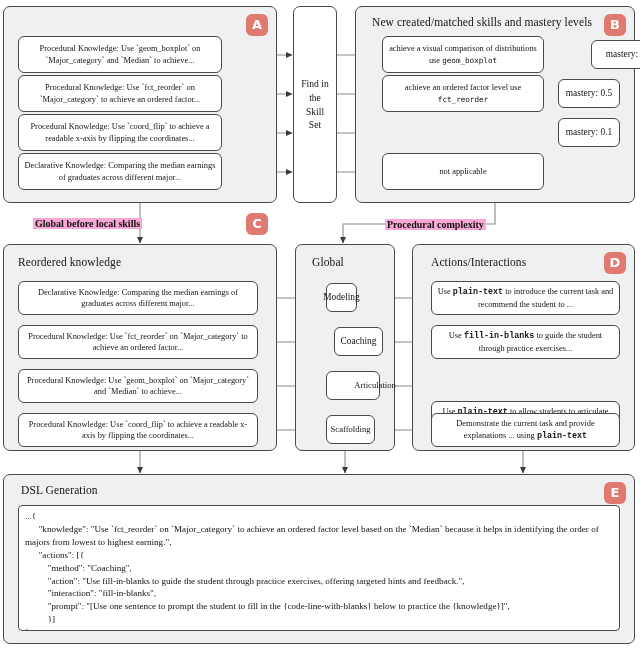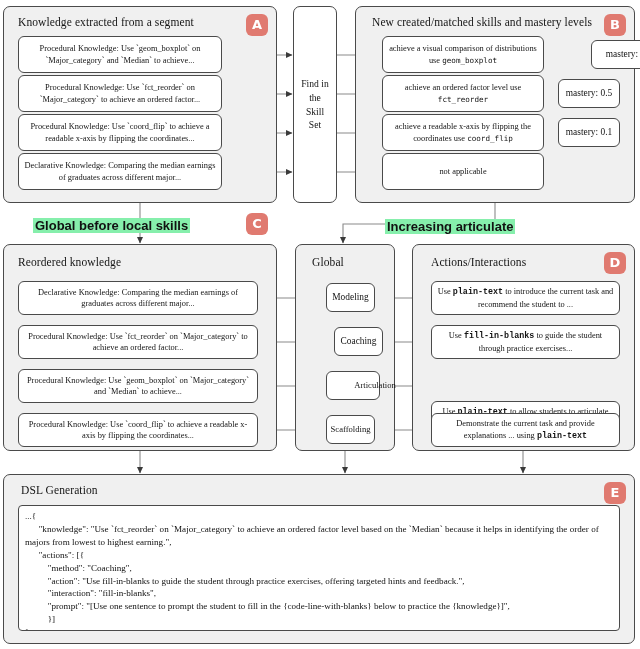--- a/index.html
+++ b/index.html
@@ -93,26 +93,26 @@
     font-size: 9.1px;
     line-height: 1.42;
     color: #111111;
     white-space: pre-wrap;
     overflow: hidden;
   }
 
   
   .conn-label {
     position: absolute;
-    font-family: Liberation Sans, sans-serif;
+    font-family: Liberation Serif, serif;
     font-weight: bold;
-    font-size: 13px;
+    font-size: 10px;
     color: #111111;
     white-space: nowrap;
-    background: #86efac;
+    background: #f9a8d4;
     padding: 0 2px;
   }
 
   svg.wires { position: absolute; left: 0; top: 0; width: 640px; height: 649px; pointer-events: none; }
 </style>
 </head>
 <body>
 
 <div class="stage">
 
@@ -154,67 +154,63 @@
 
       <path d="M140,451 L140,473"></path>
 
       <path d="M345,451 L345,473"></path>
 
       <path d="M523,451 L523,473"></path>
     </g>
   </svg>
 
   <div class="panel" style="left:3px; top:6px; width:274px; height:197px;"></div>
-  <div class="panel-title" style="left:18px; top:16px;">Knowledge extracted from a segment</div>
   <div class="badge" style="left:246px; top:14px;">A</div>
 
   <div class="box" style="left:18px; top:36px; width:204px; height:37px;">Procedural Knowledge: Use `geom_boxplot` on `Major_category` and `Median` to achieve...</div>
   <div class="box" style="left:18px; top:75px; width:204px; height:37px;">Procedural Knowledge: Use `fct_reorder` on `Major_category` to achieve an ordered factor...</div>
   <div class="box" style="left:18px; top:114px; width:204px; height:37px;">Procedural Knowledge: Use `coord_flip` to achieve a readable x-axis by flipping the coordinates...</div>
   <div class="box" style="left:18px; top:153px; width:204px; height:37px;">Declarative Knowledge: Comparing the median earnings of graduates across different major...</div>
 
   <div class="vbox" style="left:293px; top:6px; width:44px; height:197px; padding:0 5px;">Find in the Skill Set</div>
 
   <div class="panel" style="left:355px; top:6px; width:280px; height:197px;"></div>
   <div class="panel-title" style="left:372px; top:16px;">New created/matched skills and mastery levels</div>
   <div class="badge" style="left:604px; top:14px;">B</div>
 
   <div class="box" style="left:382px; top:36px; width:162px; height:37px;">
     <span><span>achieve a visual comparison of distributions use </span><span class="mono">geom_boxplot</span></span>
   </div>
   <div class="box" style="left:382px; top:75px; width:162px; height:37px;">
     <span><span>achieve an ordered factor level use </span><span class="mono">fct_reorder</span></span>
   </div>
-  <div class="box" style="left:382px; top:114px; width:162px; height:37px;">
-    <span><span>achieve a readable x-axis by flipping the coordinates use </span><span class="mono">coord_flip</span></span>
-  </div>
   <div class="box" style="left:382px; top:153px; width:162px; height:37px;">
     <span><span>not applicable</span><span class="mono"></span></span>
   </div>
 
   <div class="box mid" style="left:591px; top:40px; width:76px; height:29px;">mastery: 0.7</div>
   <div class="box mid" style="left:558px; top:79px; width:62px; height:29px;">mastery: 0.5</div>
   <div class="box mid" style="left:558px; top:118px; width:62px; height:29px;">mastery: 0.1</div>
 
   <div class="conn-label" style="left:33px; top:218px;">Global before local skills</div>
-  <div class="conn-label" style="left:385px; top:219px;">Increasing articulate</div>
+  <div class="conn-label" style="left:385px; top:219px;">Procedural complexity</div>
 
   <div class="badge" style="left:246px; top:213px;">C</div>
   <div class="panel" style="left:3px; top:244px; width:274px; height:207px;"></div>
   <div class="panel-title" style="left:18px; top:256px;">Reordered knowledge</div>
 
   <div class="box" style="left:18px; top:281px; width:240px; height:34px;">Declarative Knowledge: Comparing the median earnings of graduates across different major...</div>
   <div class="box" style="left:18px; top:325px; width:240px; height:34px;">Procedural Knowledge: Use `fct_reorder` on `Major_category` to achieve an ordered factor...</div>
   <div class="box" style="left:18px; top:369px; width:240px; height:34px;">Procedural Knowledge: Use `geom_boxplot` on `Major_category` and `Median` to achieve...</div>
   <div class="box" style="left:18px; top:413px; width:240px; height:34px;">Procedural Knowledge: Use `coord_flip` to achieve a readable x-axis by flipping the coordinates...</div>
 
   <div class="panel" style="left:295px; top:244px; width:100px; height:207px;"></div>
   <div class="panel-title" style="left:312px; top:256px;">Global</div>
 
-  <div class="box mid" style="left:326px; top:283px; width:49px; height:29px;">Modeling</div>
+  <div class="box mid" style="left:326px; top:283px; width:31px; height:29px;">Modeling</div>
   <div class="box mid" style="left:334px; top:327px; width:49px; height:29px;">Coaching</div>
   <div class="box mid" style="left:326px; top:371px; width:49px; height:29px; font-size:8.6px;padding-left:48px;">Articulation</div>
   <div class="box mid" style="left:326px; top:415px; width:49px; height:29px; font-size:8.6px;">Scaffolding</div>
 
   <div class="panel" style="left:412px; top:244px; width:223px; height:207px;"></div>
   <div class="panel-title" style="left:431px; top:256px;">Actions/Interactions</div>
   <div class="badge" style="left:604px; top:252px;">D</div>
 
   <div class="box" style="left:431px; top:281px; width:189px; height:34px;">
     <span><span>Use </span><b>plain-text</b><span> to introduce the current task and recommend the student to ...</span></span>

